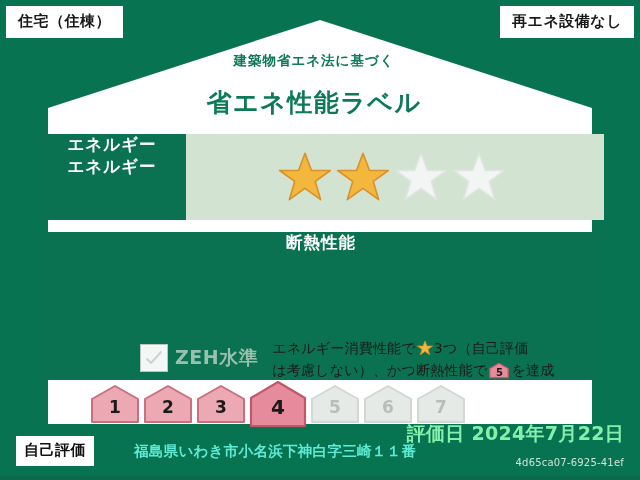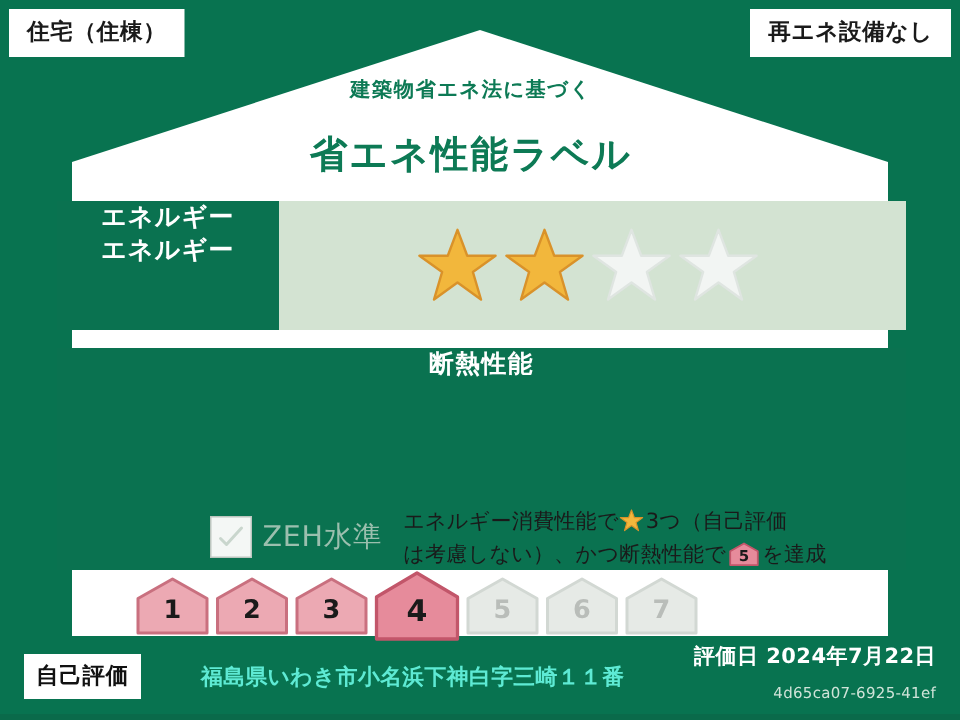--- a/index.html
+++ b/index.html
@@ -157,21 +157,21 @@
     margin-right: 7px;
     position: relative;
   }
   .zeh-box .tick {
     position: absolute;
     left: 4px; top: 5px;
     width: 18px; height: 16px;
   }
   .zeh-word {
     font-size: 19px;
-    font-weight: normal;
+    font-weight: bold;
     color: #9bbfae;
     letter-spacing: 0.5px;
     white-space: nowrap;
   }
   .zeh-text {
     font-size: 14px;
     color: #1a1a1a;
     line-height: 1.55;
     letter-spacing: 0.2px;
     white-space: nowrap;
@@ -227,22 +227,22 @@
     white-space: nowrap;
     font-weight: bold;
   }
   .footer-right {
     position: absolute;
     right: 16px;
     bottom: 12px;
     text-align: right;
   }
   .eval-date {
-    color: #ffffff;
-    font-size: 14px;
+    color: #86efac;
+    font-size: 19px;
     font-weight: bold;
     letter-spacing: 0.3px;
     white-space: nowrap;
   }
   .eval-id {
     color: #cfe3d8;
     font-size: 10px;
     letter-spacing: 0.2px;
     margin-top: 10px;
     white-space: nowrap;

